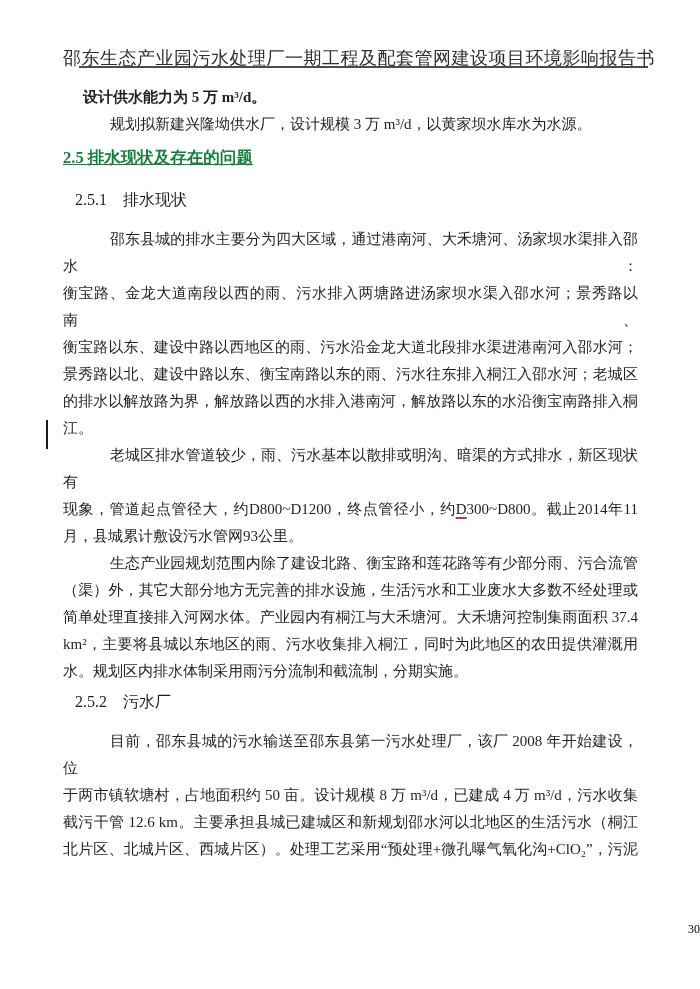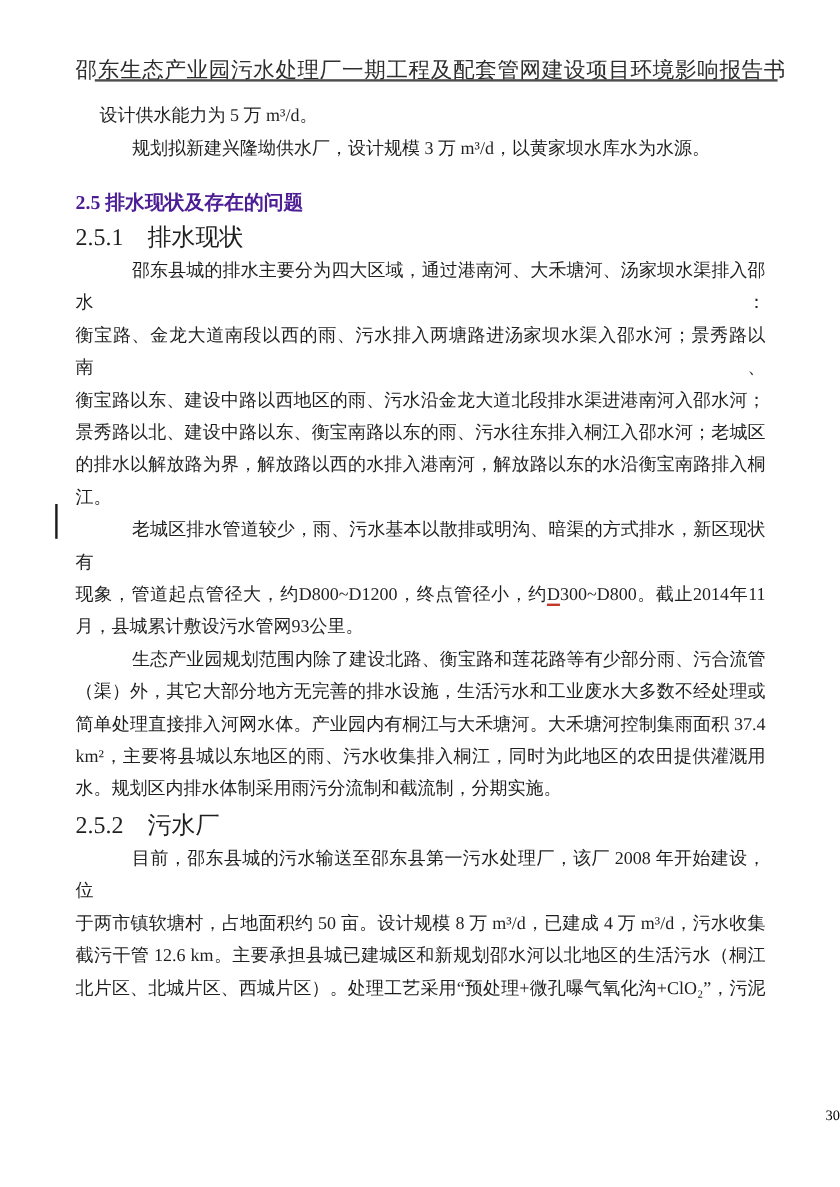--- a/index.html
+++ b/index.html
@@ -36,31 +36,32 @@
   .line {
     margin: 0;
     font-size: 15px;
     line-height: 27px;
     text-align: justify;
     text-align-last: justify;
     color: #1f1f1f;
   }
   .line.lastline { text-align-last: left; }
   .ind2 { text-indent: 47px; }
-  .ind1 { text-indent: 20px; }
+  .ind1 { text-indent: 20px; font-weight: bold; }
   h2.sec {
-    margin: 16px 0 0 0;
+    margin: 5px 0 0 0;
     font-size: 16.5px;
     font-weight: bold;
     line-height: 30px;
-    color: #4c1d95;
+    color: #15803d;
+    text-decoration: underline;
   }
   h3.sub {
-    margin: 0;
-    font-size: 20px;
+    margin: 12px;
+    font-size: 16px;
     font-weight: normal;
     line-height: 29px;
     color: #1f1f1f;
   }
   .redline {
     text-decoration: underline;
     text-decoration-color: #c0392b;
     text-decoration-thickness: 2px;
     text-underline-offset: 3px;
   }

